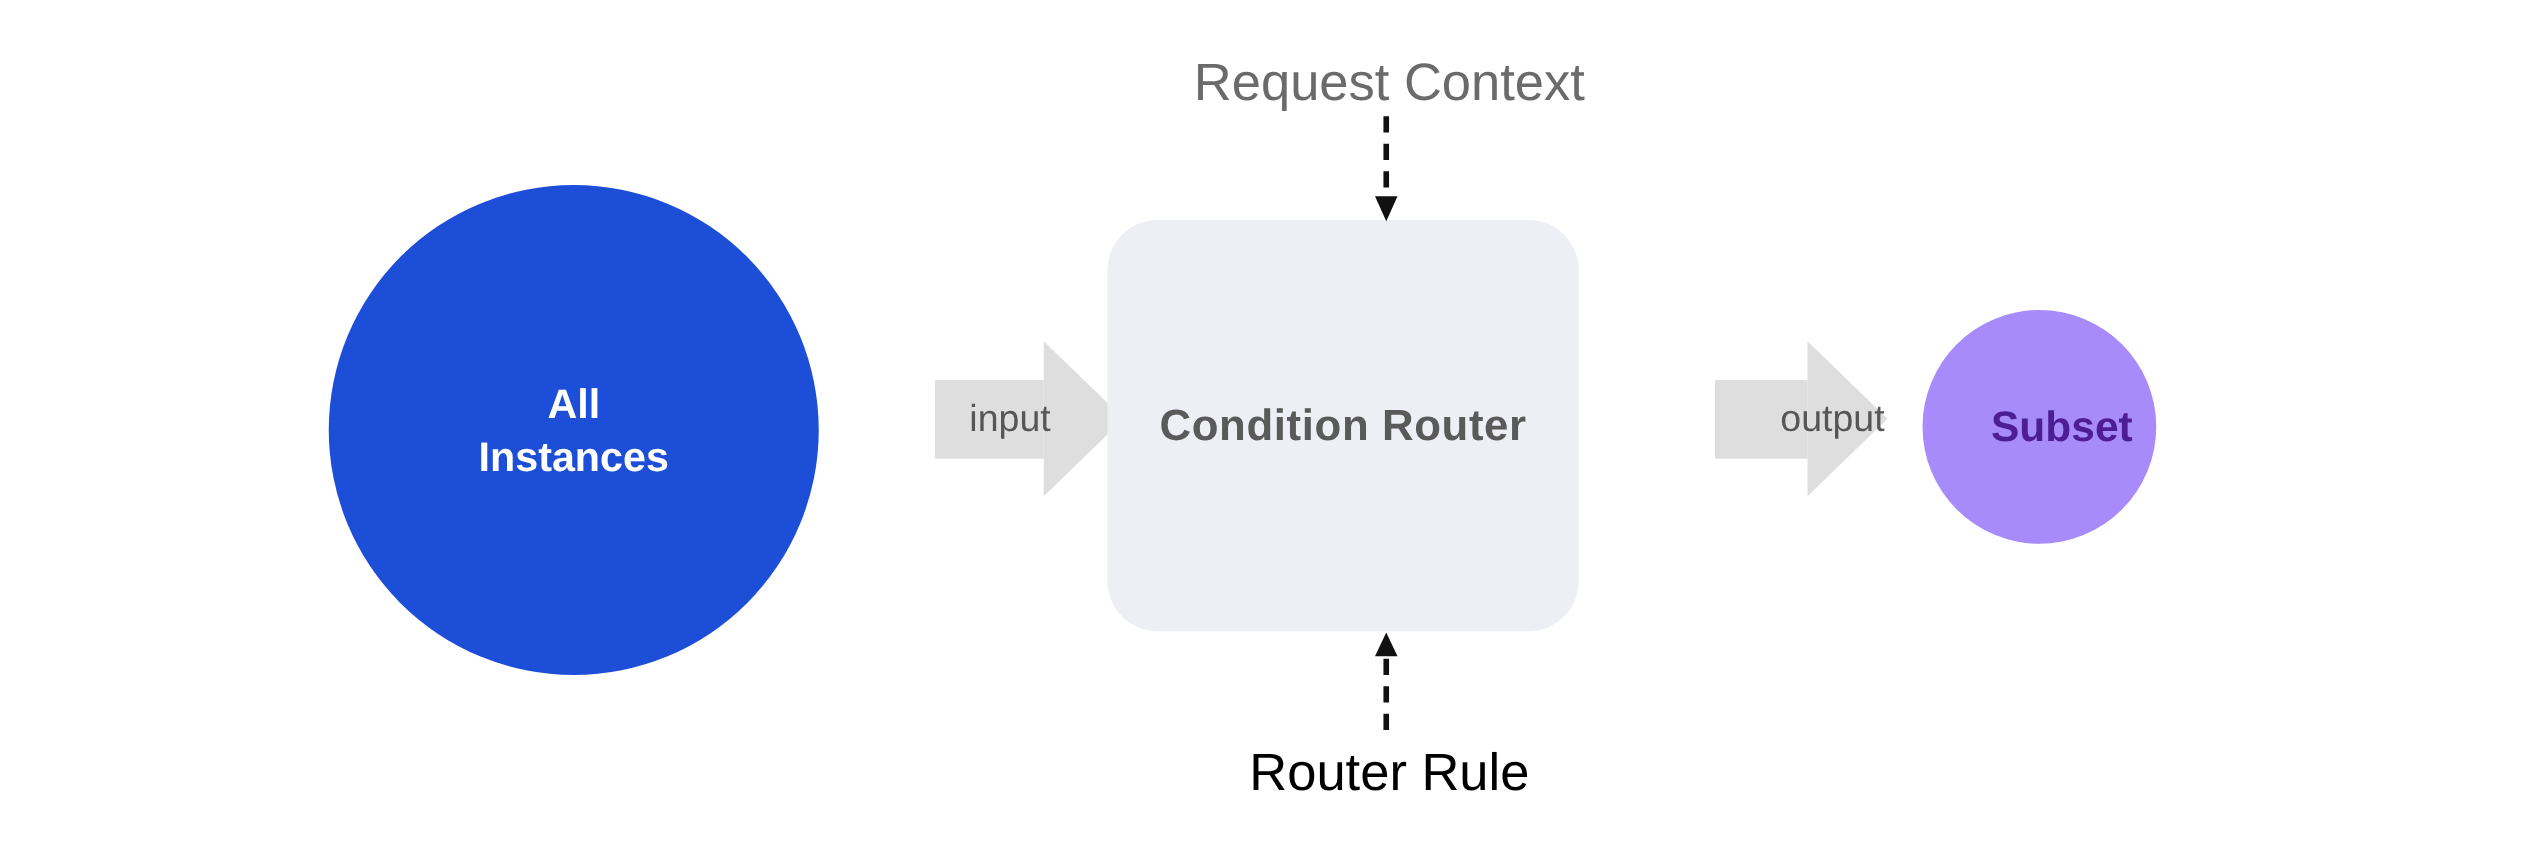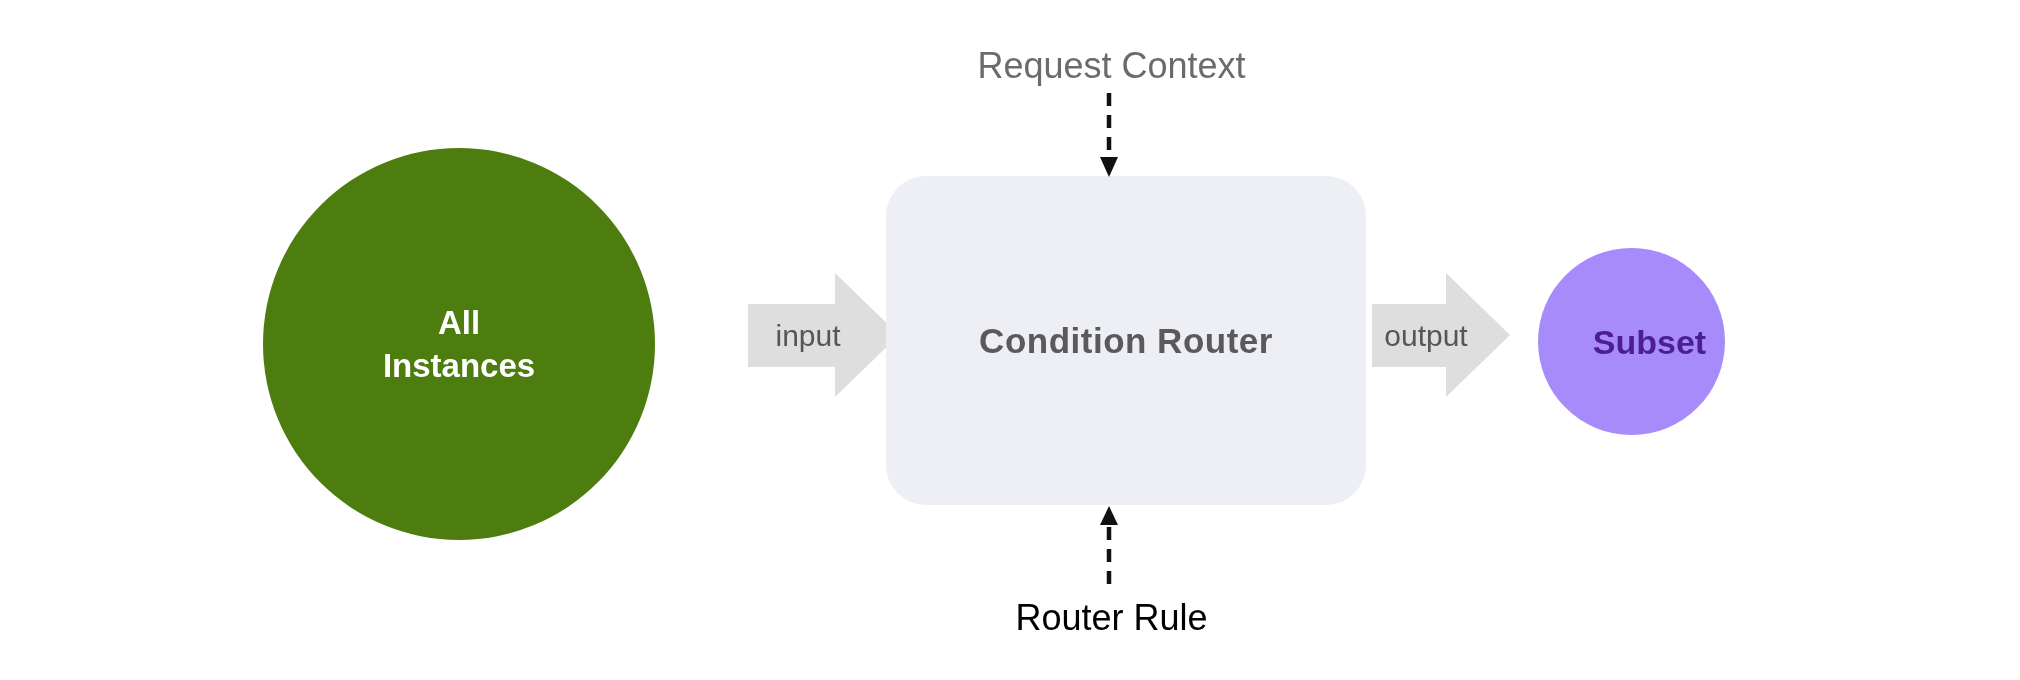--- a/index.html
+++ b/index.html
@@ -42,21 +42,21 @@
   }
   .node-subset .node-label {
     font-size: 34px;
     line-height: 40px;
   }
 
   
   .router {
     position: absolute;
     left: 886px; top: 176px;
-    width: 480px; height: 329px;
+    width: 377px; height: 329px;
     border-radius: 40px;
     display: flex;
     align-items: center;
     justify-content: center;
   }
   .router-label {
     font-size: 35px;
     font-weight: bold;
     letter-spacing: 0.5px;
   }
@@ -88,47 +88,47 @@
   .arrow-label {
     position: absolute;
     top: 31px;
     height: 63px;
     display: flex;
     align-items: center;
     justify-content: center;
     font-size: 30px;
   }
   .arrow-input  .arrow-label { left: 0; width: 120px; }
-  .arrow-output .arrow-label { left: 0; width: 108px; }
+  .arrow-output .arrow-label { left: 0; width: 108px; padding-left: 40px; }
 
   
   .connector {
     position: absolute;
     left: 1096px;
   }
   .connector-top    { top: 92px; }
   .connector-bottom { top: 505px; }
 
   .dep-label {
     position: absolute;
     left: 886px;
     width: 451px;
     text-align: center;
-    font-size: 36px;
+    font-size: 42px;
     line-height: 40px;
   }
   .dep-top    { top: 46px; }
   .dep-bottom { top: 598px; }
 </style>
 </head>
 <body>
 
 <div class="stage" style="background-color: rgb(255, 255, 255);">
 
-  <div class="node node-all" style="background-color: #4d7c0f;">
+  <div class="node node-all" style="background-color: #1d4ed8;">
     <span class="node-label" style="color: rgb(255, 255, 255);">All
 Instances</span>
   </div>
 
   <div class="arrow arrow-input">
     <div class="arrow-body" style="background-color: rgb(222, 222, 222);"></div>
     <div class="arrow-head" style="border-left-color: rgb(222, 222, 222);"></div>
     <span class="arrow-label" style="color: rgb(86, 86, 86);">input</span>
   </div>
 

